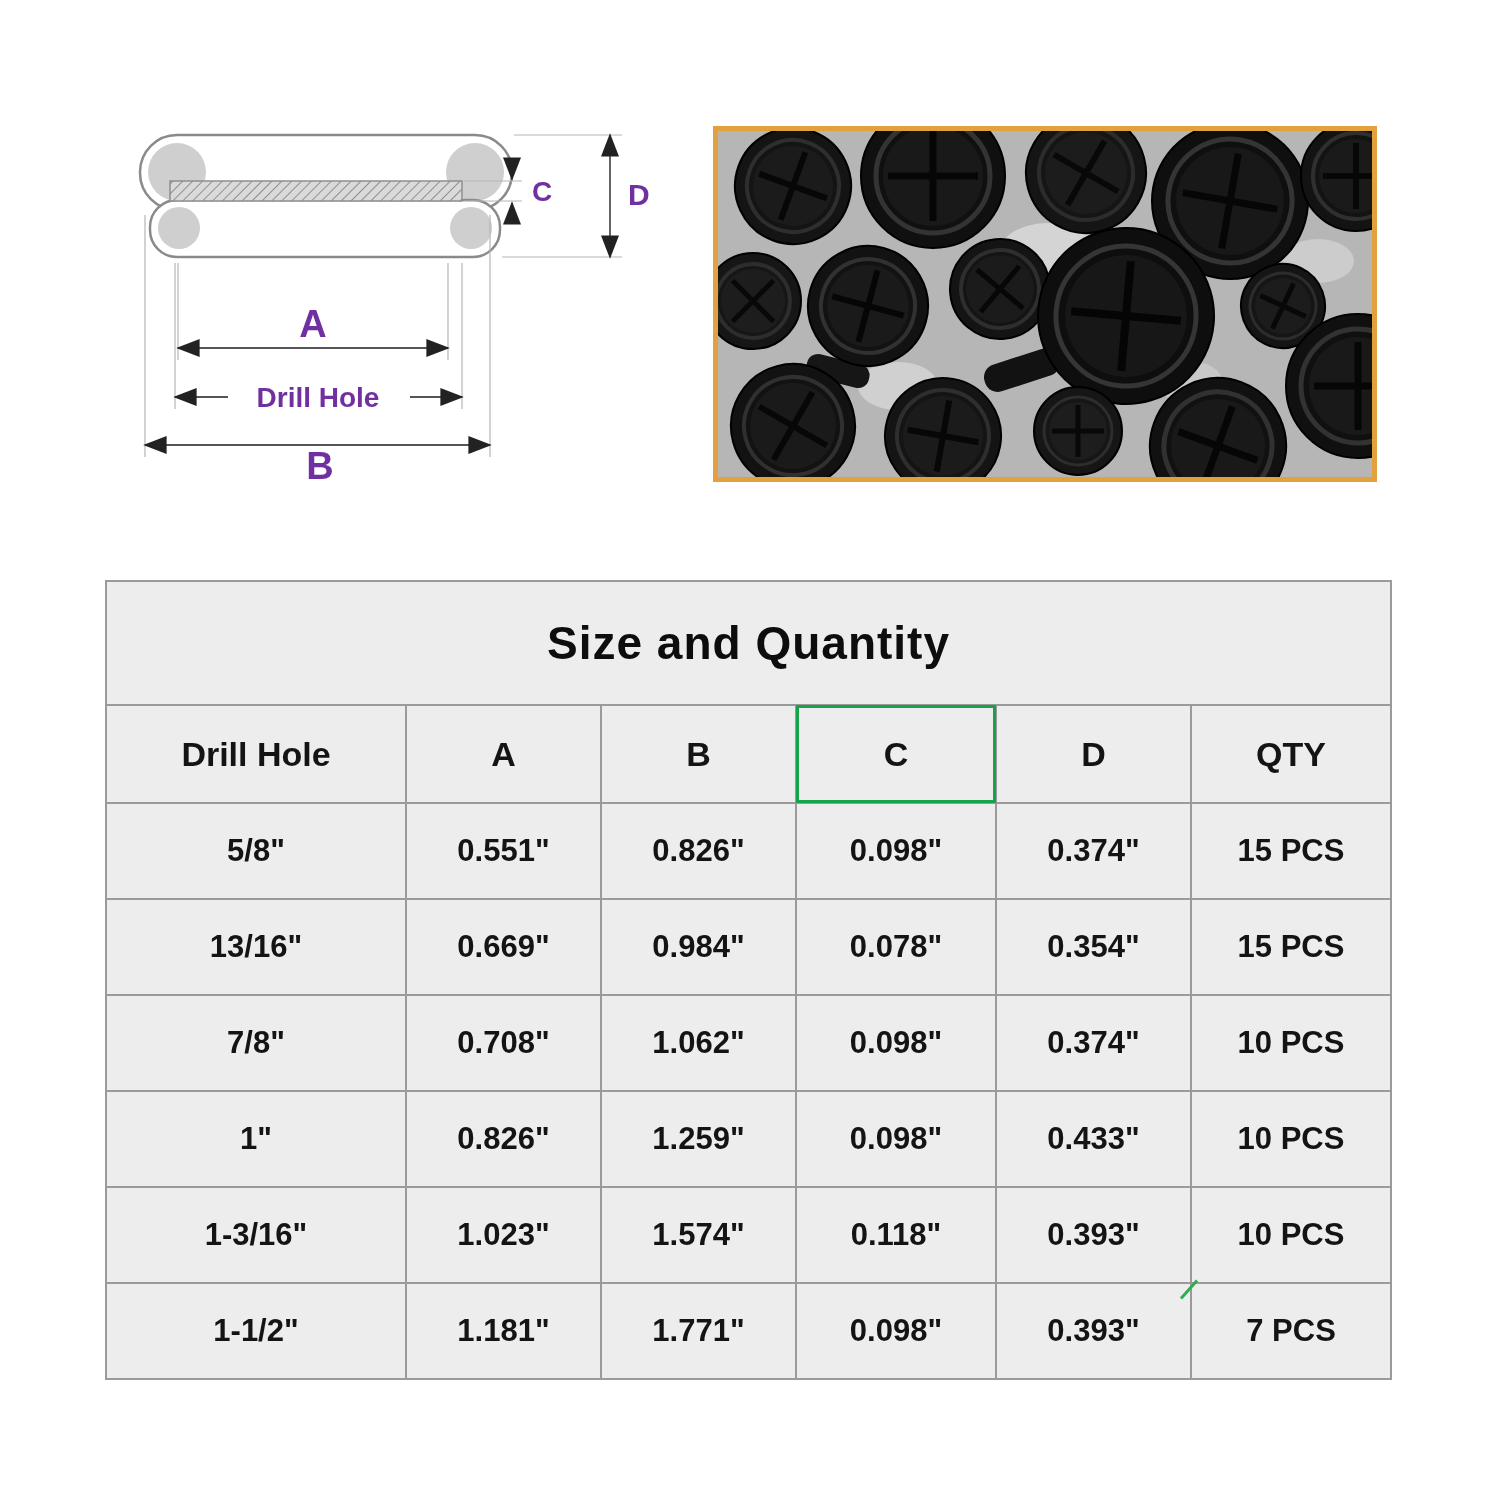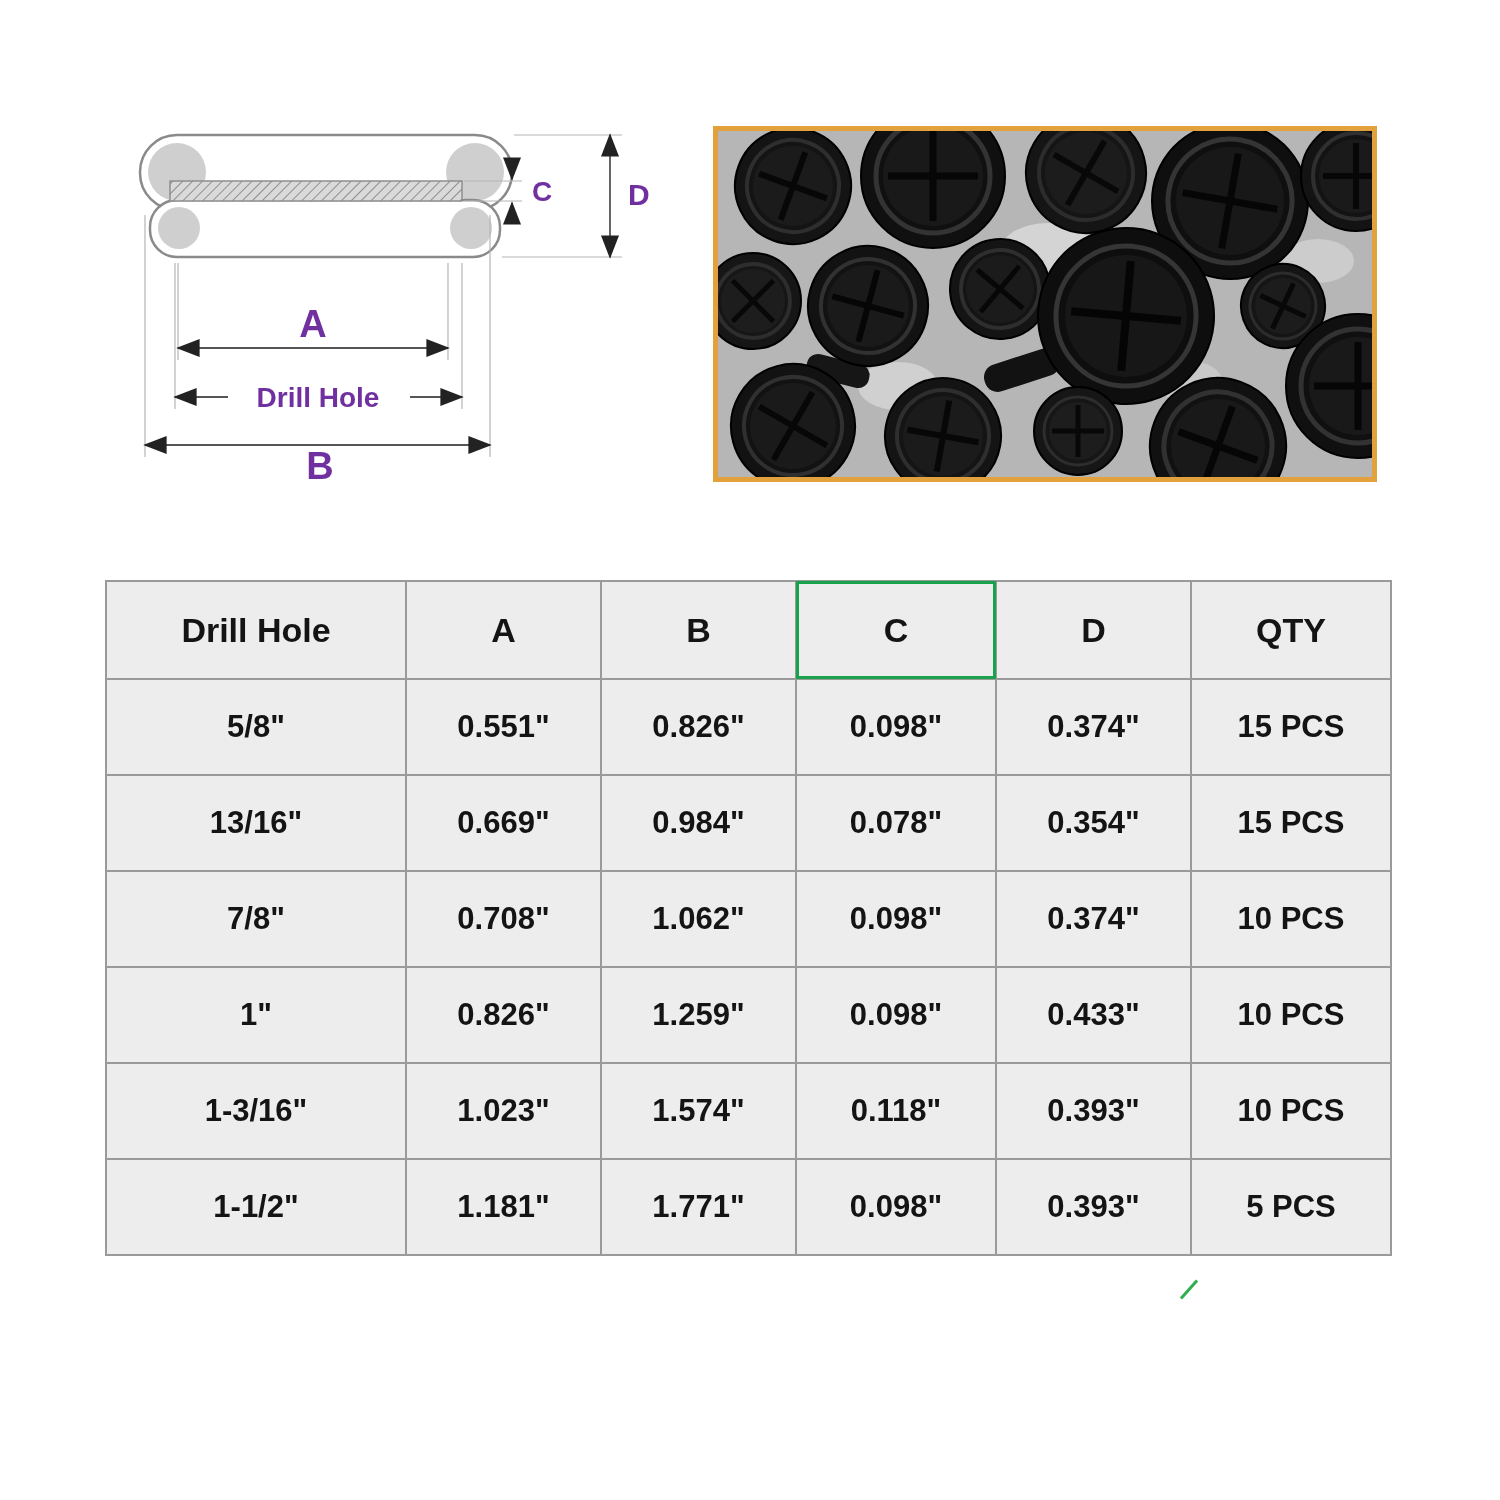--- a/index.html
+++ b/index.html
@@ -205,20 +205,23 @@
   <table class="size-table">
     <colgroup>
       <col style="width:300px">
           <col style="width:195px">
           <col style="width:195px">
       <col style="width:200px">
           <col style="width:195px">
           <col style="width:200px">
     </colgroup>
     <tbody>
+          <tr class="title-row">
+      <th colspan="6">Size and Quantity</th>
+    </tr>
     <tr class="header-row">
       <th>Drill Hole</th>
       <th>A</th>
       <th>B</th>
       <th class="green-box">C</th>
       <th>D</th>
       <th>QTY</th>
     </tr>
     <tr class="data-row">
       <td>5/8"</td>
@@ -259,20 +262,20 @@
       <td>0.118"</td>
       <td>0.393"</td>
       <td>10 PCS</td>
     </tr>
     <tr class="data-row">
       <td>1-1/2"</td>
       <td>1.181"</td>
       <td>1.771"</td>
       <td>0.098"</td>
       <td>0.393"</td>
-      <td>5 PCS</td>
+      <td>7 PCS</td>
     </tr>
   </tbody>
       </table>
   <div class="green-mark"></div>
 </div>
 
 </div>
 
 </body></html>

